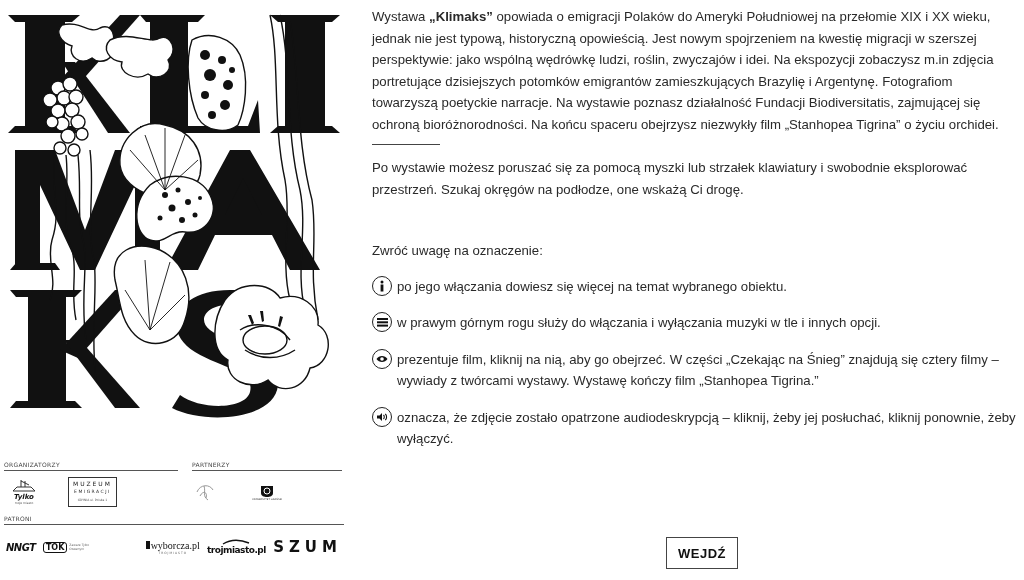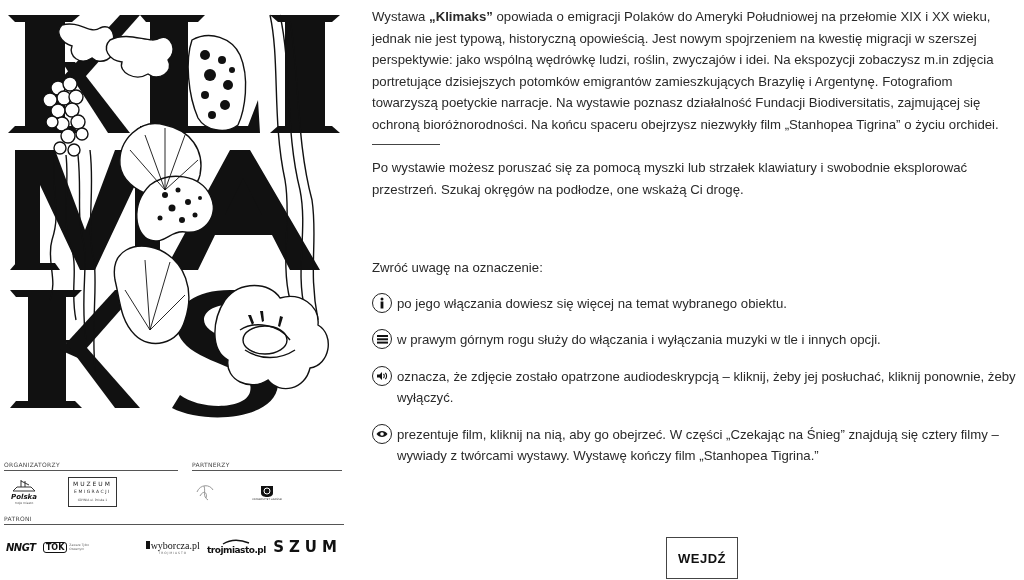--- a/index.html
+++ b/index.html
@@ -11,21 +11,21 @@
   .sp-row { display:flex; align-items:center; }
   .logo { font-weight:bold; color:#111; }
   .right { position:absolute; left:372px; top:6px; width:648px; font-size:13.2px; line-height:21.5px; color:#2a2a2a; }
   .right p { margin:0; }
   .para1 { }
   .divider { width:68px; height:1px; background:#444; margin:9px 0 12px 0; }
   .gap { height:20px; }
   .icon-row { display:flex; align-items:flex-start; margin-bottom:15px; }
   .icon-circle { width:20px; height:20px; border:1.5px solid #222; border-radius:50%; box-sizing:border-box; display:flex; align-items:center; justify-content:center; flex-shrink:0; margin-right:5px; margin-top:0px; }
   .icon-text { flex:1; }
-  .enter-btn { position:absolute; left:666px; top:537px; width:72px; height:42px; border:1.5px solid #444; box-sizing:border-box; background:#fff; display:flex; align-items:center; justify-content:center; font-weight:bold; font-size:13px; letter-spacing:0.5px; color:#111; cursor:pointer; }
+  .enter-btn { position:absolute; left:666px; top:537px; width:72px; height:32px; border:1.5px solid #444; box-sizing:border-box; background:#fff; display:flex; align-items:center; justify-content:center; font-weight:bold; font-size:13px; letter-spacing:0.5px; color:#111; cursor:pointer; }
 </style>
 </head>
 <body>
 
 <div class="left">
   <svg class="poster" viewBox="0 0 345 425" xmlns="http://www.w3.org/2000/svg">
 
     <g fill="#111">
 
       <rect x="25" y="15" width="40" height="118"></rect>
@@ -141,21 +141,21 @@
 
   <div class="sponsors">
     <div style="display:flex; gap:14px;">
       <div style="width:174px;">
         <div class="sp-head">ORGANIZATORZY</div>
         <div class="sp-row" style="height:42px; gap:26px; padding-left:2px;">
           <div style="display:flex; flex-direction:column; align-items:center; width:36px;">
             <svg width="30" height="14" viewBox="0 0 30 14">
                 <path d="M4,12 L26,12 L22,8 L8,8Z M12,8 L12,1 M16,8 L16,2 M12,2 L20,6" stroke="#333" stroke-width="1" fill="none"></path>
               </svg>
-            <span class="logo" style="font-size:7px; font-style:italic;">Polska</span>
+            <span class="logo" style="font-size:7px; font-style:italic;">Tylko</span>
             <span style="font-size:3px; color:#555;">moje miasto</span>
           </div>
           <div style="border:1px solid #333; padding:2px 4px; display:flex; flex-direction:column; align-items:center; line-height:8px;">
             <span style="font-size:6px; letter-spacing:2px; color:#222;">MUZEUM</span>
             <span style="font-size:4.5px; letter-spacing:1.5px; color:#333;">EMIGRACJI</span>
             <span style="font-size:3px; color:#555;">GDYNIA ul. Polska 1</span>
           </div>
         </div>
       </div>
       <div style="width:150px;">
@@ -197,21 +197,21 @@
     </div>
   </div>
 </div>
 
 <div class="right">
   <p class="para1"><span>Wystawa </span><b>„Klimaks”</b><span> opowiada o emigracji Polaków do Ameryki Południowej na przełomie XIX i XX wieku, jednak nie jest typową, historyczną opowieścią. Jest nowym spojrzeniem na kwestię migracji w szerszej perspektywie: jako wspólną wędrówkę ludzi, roślin, zwyczajów i idei. Na ekspozycji zobaczysz m.in zdjęcia portretujące dzisiejszych potomków emigrantów zamieszkujących Brazylię i Argentynę. Fotografiom towarzyszą poetyckie narracje. Na wystawie poznasz działalność Fundacji Biodiversitatis, zajmującej się ochroną bioróżnorodności. Na końcu spaceru obejrzysz niezwykły film „Stanhopea Tigrina” o życiu orchidei.</span></p>
   <div class="divider"></div>
   <p>Po wystawie możesz poruszać się za pomocą myszki lub strzałek klawiatury i swobodnie eksplorować przestrzeń. Szukaj okręgów na podłodze, one wskażą Ci drogę.</p>
   <div class="gap"></div>
   <div class="gap"></div>
-  <p style="margin-bottom:14px;margin-top:17px;">Zwróć uwagę na oznaczenie:</p>
+  <p style="margin-bottom:14px;">Zwróć uwagę na oznaczenie:</p>
 
   <div class="icon-row">
     <span class="icon-circle">
       <svg width="10" height="12" viewBox="0 0 10 12">
           <circle cx="5" cy="2" r="1.5" fill="#111"></circle>
           <rect x="3.6" y="4.5" width="2.8" height="7" fill="#111"></rect>
         </svg>
     </span>
     <span class="icon-text">po jego włączania dowiesz się więcej na temat wybranego obiektu.</span>
   </div>
@@ -220,31 +220,31 @@
       <svg width="11" height="10" viewBox="0 0 11 10">
           <rect x="0" y="1" width="11" height="2" fill="#111"></rect>
           <rect x="0" y="4.3" width="11" height="2" fill="#111"></rect>
           <rect x="0" y="7.6" width="11" height="2" fill="#111"></rect>
         </svg>
     </span>
     <span class="icon-text">w prawym górnym rogu służy do włączania i wyłączania muzyki w tle i innych opcji.</span>
   </div>
   <div class="icon-row">
     <span class="icon-circle">
+      <svg width="12" height="8" viewBox="0 0 12 8">
+          <path d="M0.5,4 C3,0 9,0 11.5,4 C9,8 3,8 0.5,4Z" fill="#111"></path>
+          <circle cx="6" cy="4" r="1.8" fill="#fff"></circle>
+        </svg>
+    </span>
+    <span class="icon-text">prezentuje film, kliknij na nią, aby go obejrzeć. W części „Czekając na Śnieg” znajdują się cztery filmy – wywiady z twórcami wystawy. Wystawę kończy film „Stanhopea Tigrina.”</span>
+  </div>
+  <div class="icon-row">
+    <span class="icon-circle">
       <svg width="12" height="10" viewBox="0 0 12 10">
           <path d="M1,3.5 L3.5,3.5 L6,1 L6,9 L3.5,6.5 L1,6.5Z" fill="#111"></path>
           <path d="M7.5,3 C8.5,4 8.5,6 7.5,7 M9.3,1.8 C11,3.5 11,6.5 9.3,8.2" stroke="#111" stroke-width="1.1" fill="none"></path>
         </svg>
     </span>
     <span class="icon-text">oznacza, że zdjęcie zostało opatrzone audiodeskrypcją – kliknij, żeby jej posłuchać, kliknij ponownie, żeby wyłączyć.</span>
   </div>
-  <div class="icon-row">
-    <span class="icon-circle">
-      <svg width="12" height="8" viewBox="0 0 12 8">
-          <path d="M0.5,4 C3,0 9,0 11.5,4 C9,8 3,8 0.5,4Z" fill="#111"></path>
-          <circle cx="6" cy="4" r="1.8" fill="#fff"></circle>
-        </svg>
-    </span>
-    <span class="icon-text">prezentuje film, kliknij na nią, aby go obejrzeć. W części „Czekając na Śnieg” znajdują się cztery filmy – wywiady z twórcami wystawy. Wystawę kończy film „Stanhopea Tigrina.”</span>
-  </div>
 </div>
 
 <div class="enter-btn">WEJDŹ</div>
 
 </body></html>

